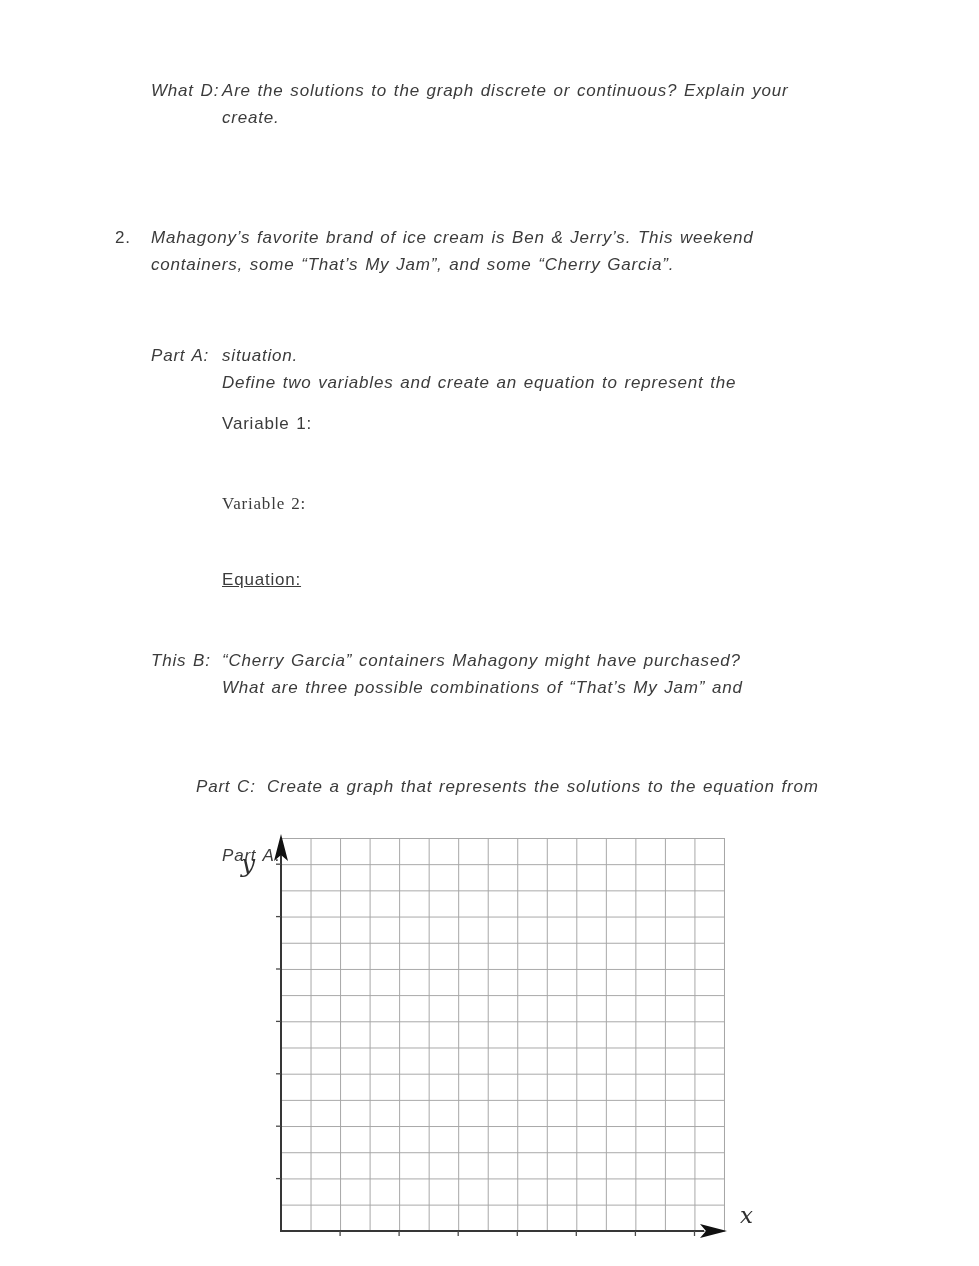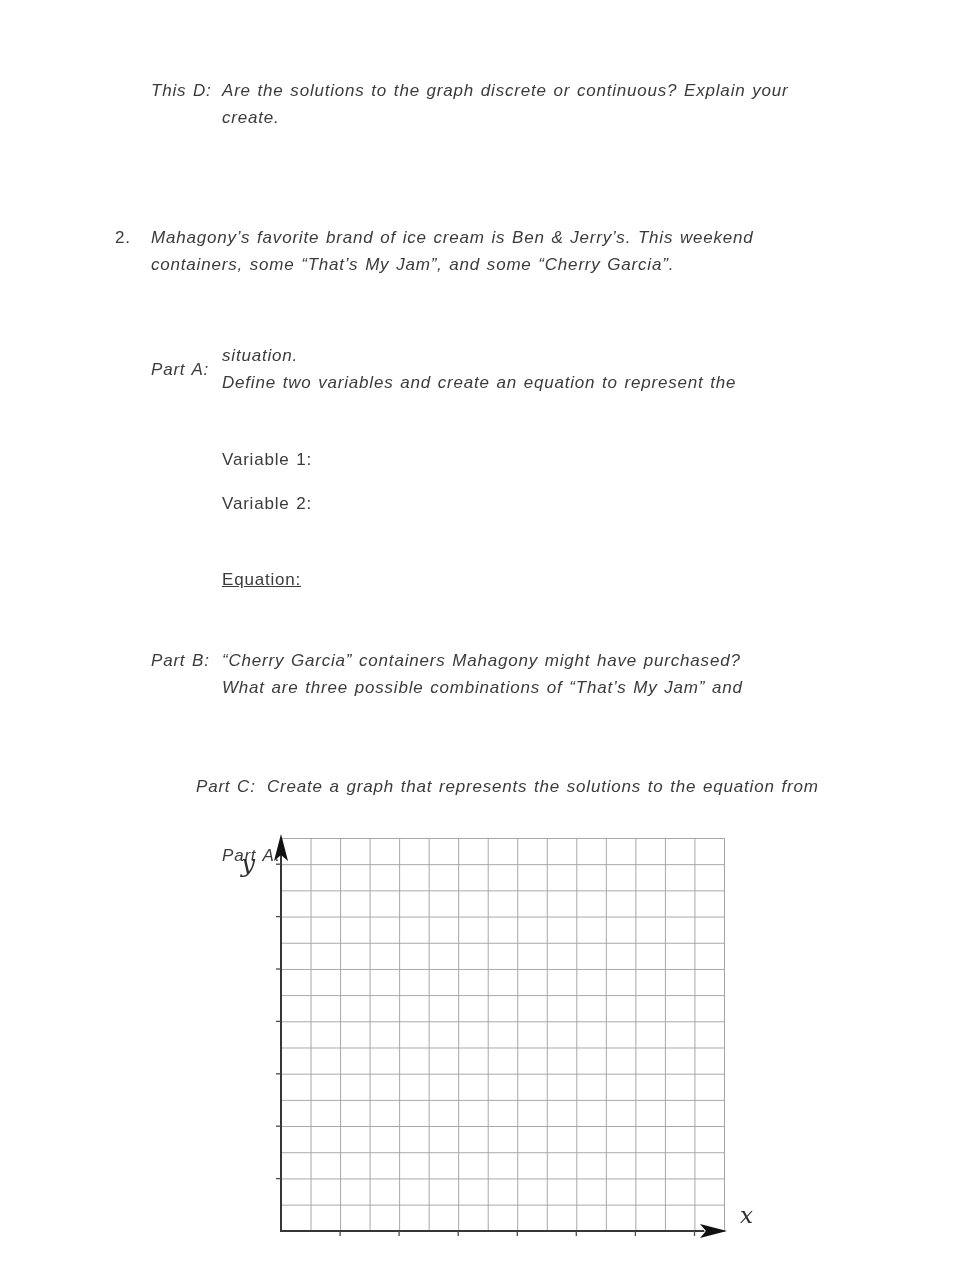--- a/index.html
+++ b/index.html
@@ -55,49 +55,49 @@
   }
   .y-label { left: 241px; top: 849px; font-size: 25px; }
   .x-label { left: 740px; top: 1202px; font-size: 23px; }
 </style>
 </head>
 <body>
 
 <div class="page">
 
   <div class="row" style="left:151px; top:77px;">
-    <div class="part-label">This D:</div>
+    <div class="part-label">What D:</div>
     <div class="txt">
       <div>Are the solutions to the graph discrete or continuous? Explain your</div>
       <div>create.</div>
     </div>
   </div>
 
   <div class="row" style="left:115px; top:224px;">
     <div class="num-label">2.</div>
     <div class="txt">
       <div>Mahagony’s favorite brand of ice cream is Ben &amp; Jerry’s. This weekend</div>
       <div>containers, some “That’s My Jam”, and some “Cherry Garcia”.</div>
     </div>
   </div>
 
-  <div class="row" style="left:151px; top:342px;align-items:center;">
+  <div class="row" style="left:151px; top:342px;">
     <div class="part-label">Part A:</div>
     <div class="txt">
       <div>situation.</div>
       <div>Define two variables and create an equation to represent the</div>
     </div>
   </div>
 
-  <div class="field" style="top:446px;">Variable 1:</div>
-  <div class="field" style="top:490px;">Variable 2:</div>
+  <div class="field" style="top:410px;">Variable 1:</div>
+  <div class="field" style="top:490px;font-family:Liberation Serif, serif;">Variable 2:</div>
   <div class="field" style="top:566px;text-decoration:underline;">Equation:</div>
 
   <div class="row" style="left:151px; top:647px;">
-    <div class="part-label">Part B:</div>
+    <div class="part-label">This B:</div>
     <div class="txt">
       <div>“Cherry Garcia” containers Mahagony might have purchased?</div>
       <div>What are three possible combinations of “That’s My Jam” and</div>
     </div>
   </div>
 
   <div class="row" style="left:151px; top:773px;margin-left:45px;">
     <div class="part-label">Part C:</div>
     <div class="txt">
       <div>Create a graph that represents the solutions to the equation from</div>

